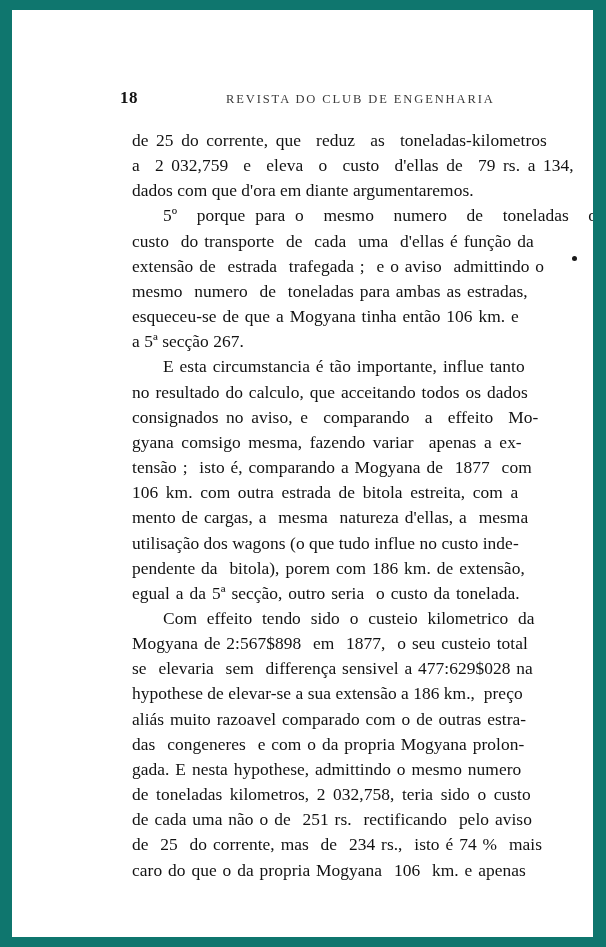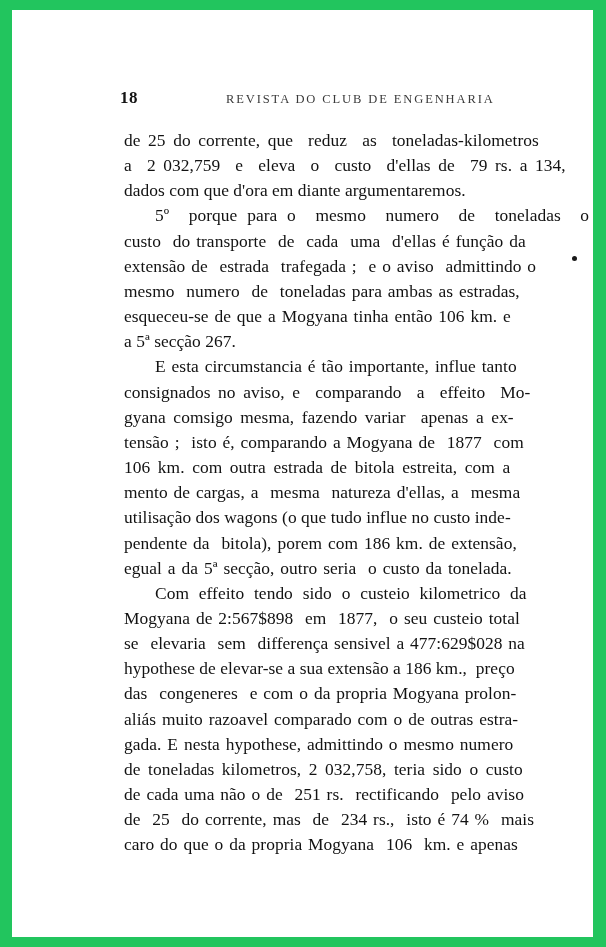--- a/index.html
+++ b/index.html
@@ -13,21 +13,21 @@
     height: 947px;
     overflow: hidden;
     font-family: "Liberation Serif", "DejaVu Serif", serif;
   }
 
   
   .scan-frame {
     position: relative;
     width: 606px;
     height: 947px;
-    background: #22c55e;
+    background: #0f766e;
     box-sizing: border-box;
     padding: 10px 13px 10px 12px;
   }
 
   .paper {
     position: relative;
     width: 100%;
     height: 100%;
     background: #ffffff;
     box-sizing: border-box;
@@ -65,21 +65,21 @@
 
   
   .textblock {
     position: absolute;
     left: 112px;
     top: 118px;
     width: 455px;
   }
 
   .para {
-    margin: 0 0 0 0;
+    margin: 0 0 0 8px;
   }
 
   .line {
     display: block;
     font-size: 17.4px;
     line-height: 25.15px;
     color: #121212;
     white-space: pre;
     letter-spacing: 0.05px;
   }
@@ -125,37 +125,38 @@
         <span class="line indent ws3">5º  porque para o  mesmo  numero  de  toneladas  o</span>
         <span class="line ws1">custo  do transporte  de  cada  uma  d'ellas é função da</span>
         <span class="line ws1">extensão de  estrada  trafegada ;  e o aviso  admittindo o</span>
         <span class="line ws1">mesmo  numero  de  toneladas para ambas as estradas,</span>
         <span class="line ws1">esqueceu-se de que a Mogyana tinha então 106 km. e</span>
         <span class="line">a 5ª secção 267.</span>
       </div>
 
       <div class="para">
         <span class="line indent ws1">E esta circumstancia é tão importante, influe tanto</span>
+        <span class="line ws1">no resultado do calculo, que acceitando todos os dados</span>
         <span class="line ws2">consignados no aviso, e  comparando  a  effeito  Mo-</span>
         <span class="line ws2">gyana comsigo mesma, fazendo variar  apenas a ex-</span>
         <span class="line ws1">tensão ;  isto é, comparando a Mogyana de  1877  com</span>
         <span class="line ws2">106 km. com outra estrada de bitola estreita, com a</span>
         <span class="line ws1">mento de cargas, a  mesma  natureza d'ellas, a  mesma</span>
         <span class="line">utilisação dos wagons (o que tudo influe no custo inde-</span>
         <span class="line ws1">pendente da  bitola), porem com 186 km. de extensão,</span>
         <span class="line ws1">egual a da 5ª secção, outro seria  o custo da tonelada.</span>
       </div>
 
       <div class="para">
         <span class="line indent ws3">Com effeito tendo sido o custeio kilometrico da</span>
         <span class="line ws1">Mogyana de 2:567$898  em  1877,  o seu custeio total</span>
         <span class="line ws1">se  elevaria  sem  differença sensivel a 477:629$028 na</span>
         <span class="line">hypothese de elevar-se a sua extensão a 186 km.,  preço</span>
+        <span class="line ws1">aliás muito razoavel comparado com o de outras estra-</span>
         <span class="line ws1">das  congeneres  e com o da propria Mogyana prolon-</span>
-        <span class="line ws1">aliás muito razoavel comparado com o de outras estra-</span>
         <span class="line ws1">gada. E nesta hypothese, admittindo o mesmo numero</span>
         <span class="line ws2">de toneladas kilometros, 2 032,758, teria sido o custo</span>
         <span class="line ws1">de cada uma não o de  251 rs.  rectificando  pelo aviso</span>
         <span class="line ws1">de  25  do corrente, mas  de  234 rs.,  isto é 74 %  mais</span>
         <span class="line ws1">caro do que o da propria Mogyana  106  km. e apenas</span>
       </div>
 
     </div>
 
     <span class="speck" style="left:560px; top:246px;"></span>

